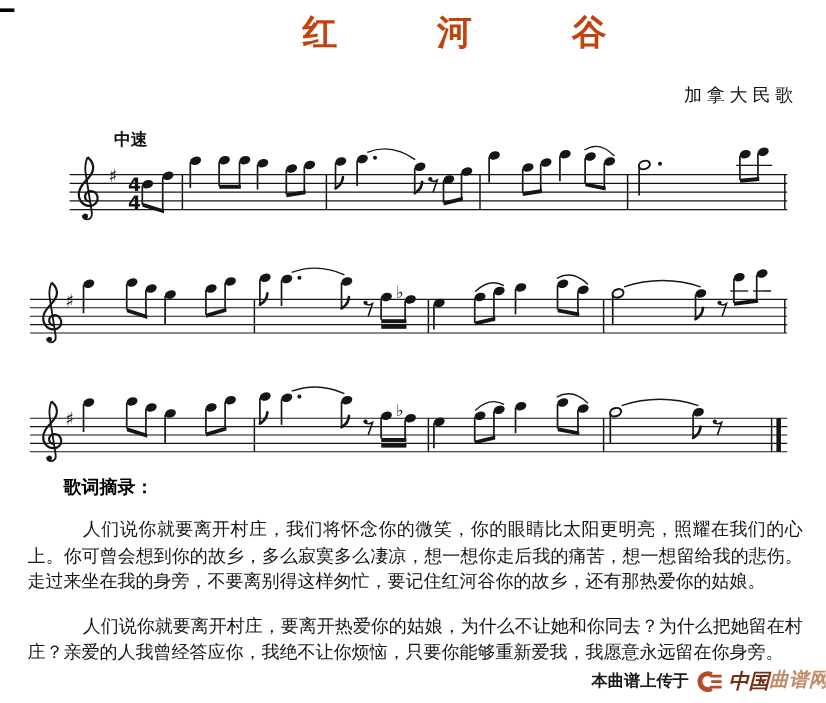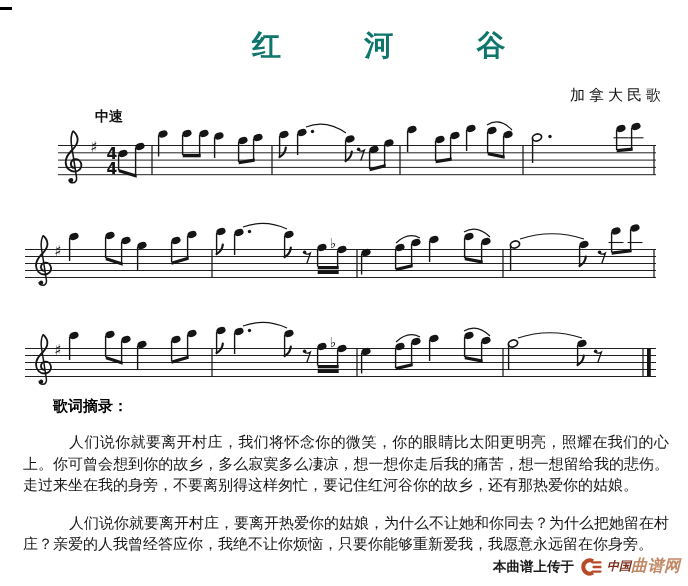--- a/index.html
+++ b/index.html
@@ -1,36 +1,36 @@
 <!DOCTYPE html>
 <html><head>
 <meta charset="utf-8">
 <style>
   html,body{margin:0;padding:0;background:#fff;}
   body{width:688px;height:586px;position:relative;overflow:hidden;
        font-family:"Liberation Serif", serif;color:#111;}
   .abs{position:absolute;}
   #stray-mark{left:0;top:7px;width:12px;height:2.5px;background:#000;}
-  #page-title{left:252px;top:26px;font-size:29px;font-weight:bold;
-              letter-spacing:38px;white-space:nowrap;color:#0f766e;}
-  #credit{left:570px;top:86px;font-size:15px;letter-spacing:4px;white-space:nowrap;}
+  #page-title{left:252px;top:8px;font-size:29px;font-weight:bold;
+              letter-spacing:38px;white-space:nowrap;color:#c2410c;}
+  #credit{left:570px;top:70px;font-size:15px;letter-spacing:4px;white-space:nowrap;}
   #tempo{left:95px;top:108px;font-size:14px;font-weight:bold;
          font-family:"Liberation Sans", sans-serif;text-align:center;}
   #score-svg{left:0;top:0;}
   #lyrics{left:7px;top:397px;width:678px;}
   #lyrics h3{margin:0 0 15px 46px;font-size:15px;font-weight:bold;
              font-family:"Liberation Sans", sans-serif;color:#000;}
   #lyrics p{margin:16px;font-size:15px;line-height:21.6px;text-indent:46px;
             text-align:justify;color:#161616;}
   #footer{left:493px;top:556px;display:flex;align-items:center;white-space:nowrap;}
   #footer .prefix{font-size:13.5px;font-weight:bold;
                   font-family:"Liberation Sans", sans-serif;color:#1a1a1a;}
   #footer .logo-icon{margin:0 3px 0 6px;}
   .brand{font-style:italic;font-weight:bold;font-family:"Liberation Sans", sans-serif;}
-  #brand-primary{font-size:12px;}
+  #brand-primary{font-size:17px;}
   #brand-secondary{font-size:16px;letter-spacing:0.5px;}
 </style>
 </head>
 <body>
 
 <div class="abs" id="stray-mark"></div>
 
 <div class="abs" id="page-title">红 河 谷</div>
 <div class="abs" id="credit">加拿大民歌</div>
 <div class="abs" id="tempo">中速</div>

